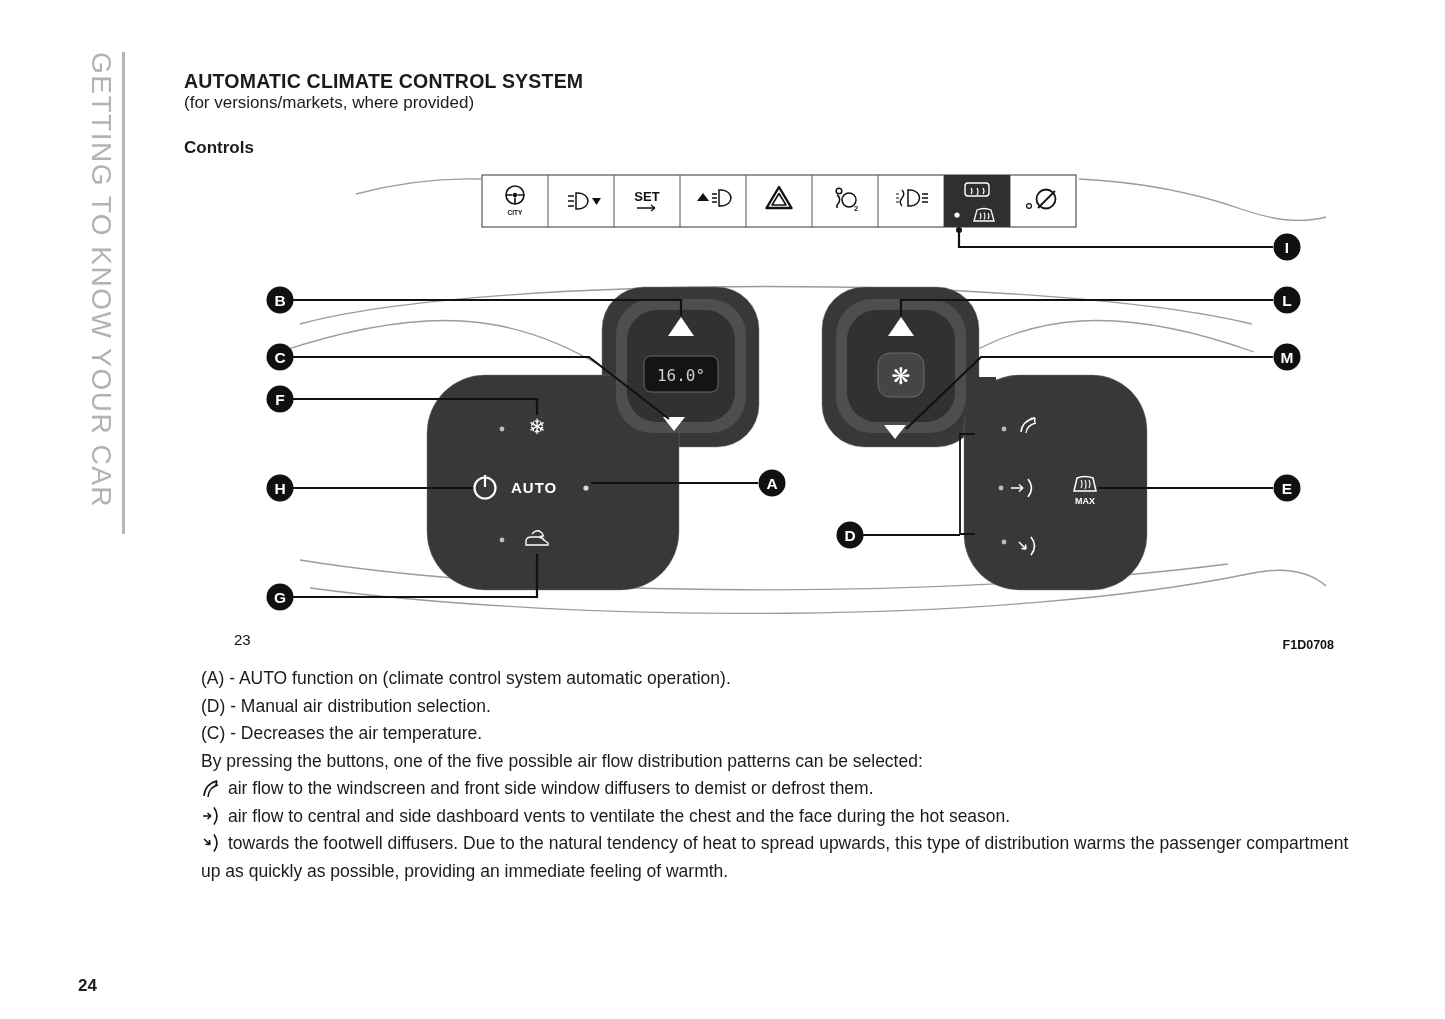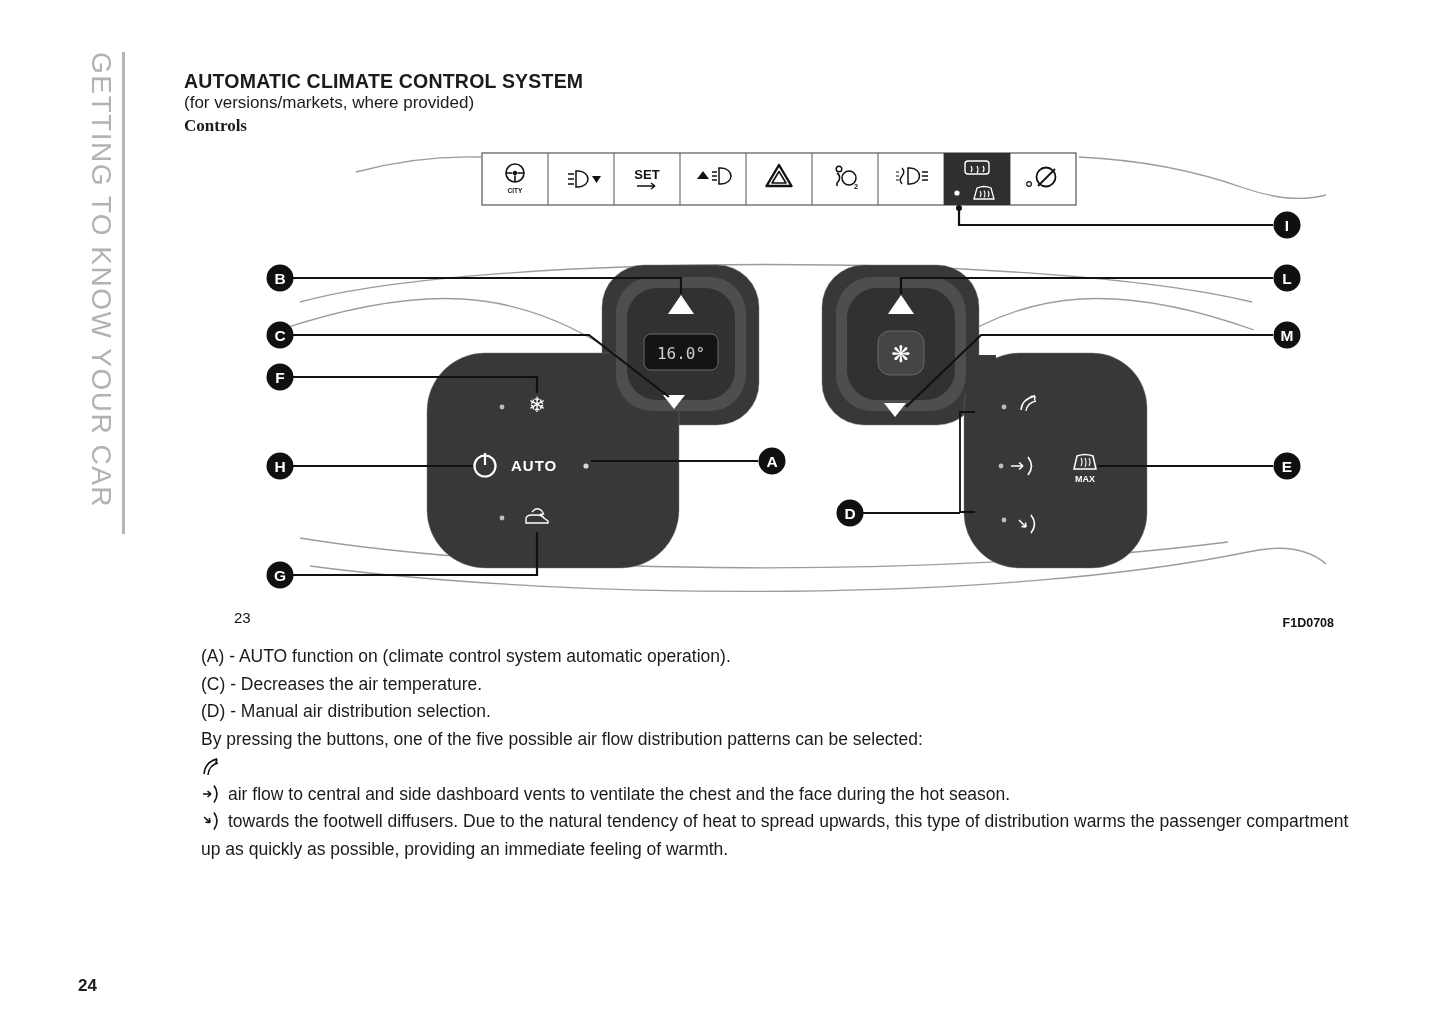--- a/index.html
+++ b/index.html
@@ -17,21 +17,21 @@
     color:#b2b2b2;
   }
   .sidebar-rule {
     position:absolute; left:122px; top:52px; width:2.5px; height:482px;
     background:#b5b5b5;
   }
 
   .content { position:absolute; left:184px; top:70px; width:1170px; }
   .title { font-size:19.5px; font-weight:700; margin:0; letter-spacing:0.2px; }
   .subtitle { font-size:17px; margin-top:0; }
-  .section-heading { font-size:17px; font-weight:700; margin-top:3px;font-family:Liberation Serif, serif; }
+  .section-heading { font-size:17px; font-weight:700; margin-top:25px; }
 
   .figure { margin-top:14px; }
   svg { font-family:"Liberation Sans", sans-serif; }
 
   .desc { margin-top:4px; font-size:17.5px; line-height:27.5px; width:1160px;margin-left:17px; }
   .desc p { margin:0; }
   .inline-icon { display:inline-block; width:22px; height:22px; vertical-align:-5px; margin-right:5px; }
   .inline-icon svg { display:block; }
 
   .pagenum { position:absolute; left:78px; top:976px; font-size:17px; font-weight:700; }
@@ -249,31 +249,31 @@
             </g>
         </g>
 
         <text x="50" y="473" font-size="15" fill="#111">23</text>
         <text x="1150" y="477" text-anchor="end" font-size="12.5" font-weight="bold" fill="#111">F1D0708</text>
       </svg>
     </div>
 
     <div class="desc">
       <p>(A) - AUTO function on (climate control system automatic operation).</p>
+      <p>(D) - Manual air distribution selection.</p>
       <p>(C) - Decreases the air temperature.</p>
-      <p>(D) - Manual air distribution selection.</p>
       <p>By pressing the buttons, one of the five possible air flow distribution patterns can be selected:</p>
 
       <p>
         <span class="inline-icon">
           <svg width="22" height="22" viewBox="0 0 22 22" fill="none" stroke="#111" stroke-width="1.6">
             <path d="M3,19 Q4,7 16,4 M16,4 L11.5,5.2 M16,4 L14.8,8.5"></path>
             <path d="M7,20 Q8,10 17,8"></path>
           </svg>
-        </span>
+        </span><span>air flow to the windscreen and front side window diffusers to demist or defrost them.</span>
       </p>
 
       <p>
         <span class="inline-icon">
           <svg width="22" height="22" viewBox="0 0 22 22" fill="none" stroke="#111" stroke-width="1.6">
             <path d="M2,11 H10 M10,11 L6.5,8 M10,11 L6.5,14"></path>
             <path d="M13,2.5 Q19,11 13,19.5"></path>
           </svg>
         </span><span>air flow to central and side dashboard vents to ventilate the chest and the face during the hot season.</span>
       </p>

